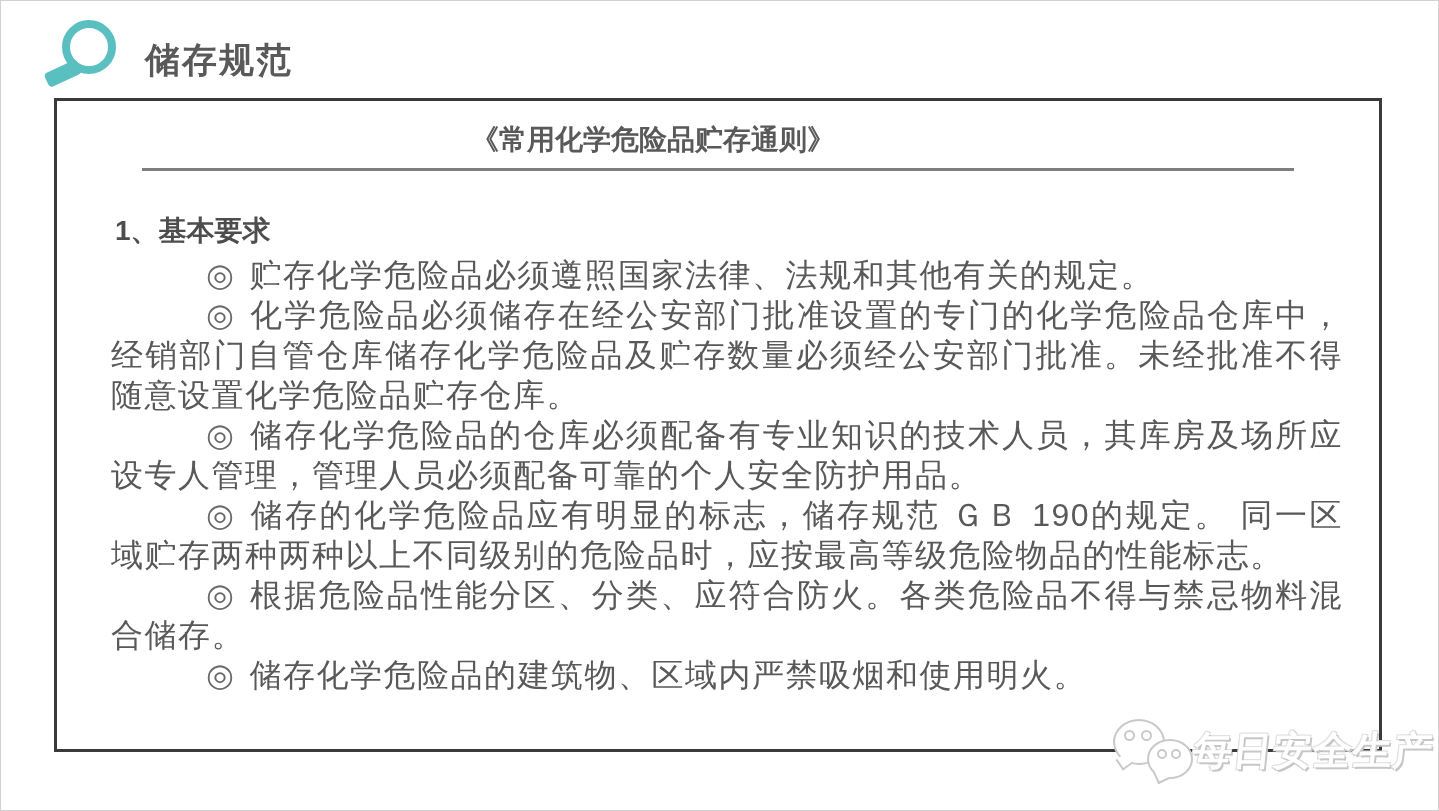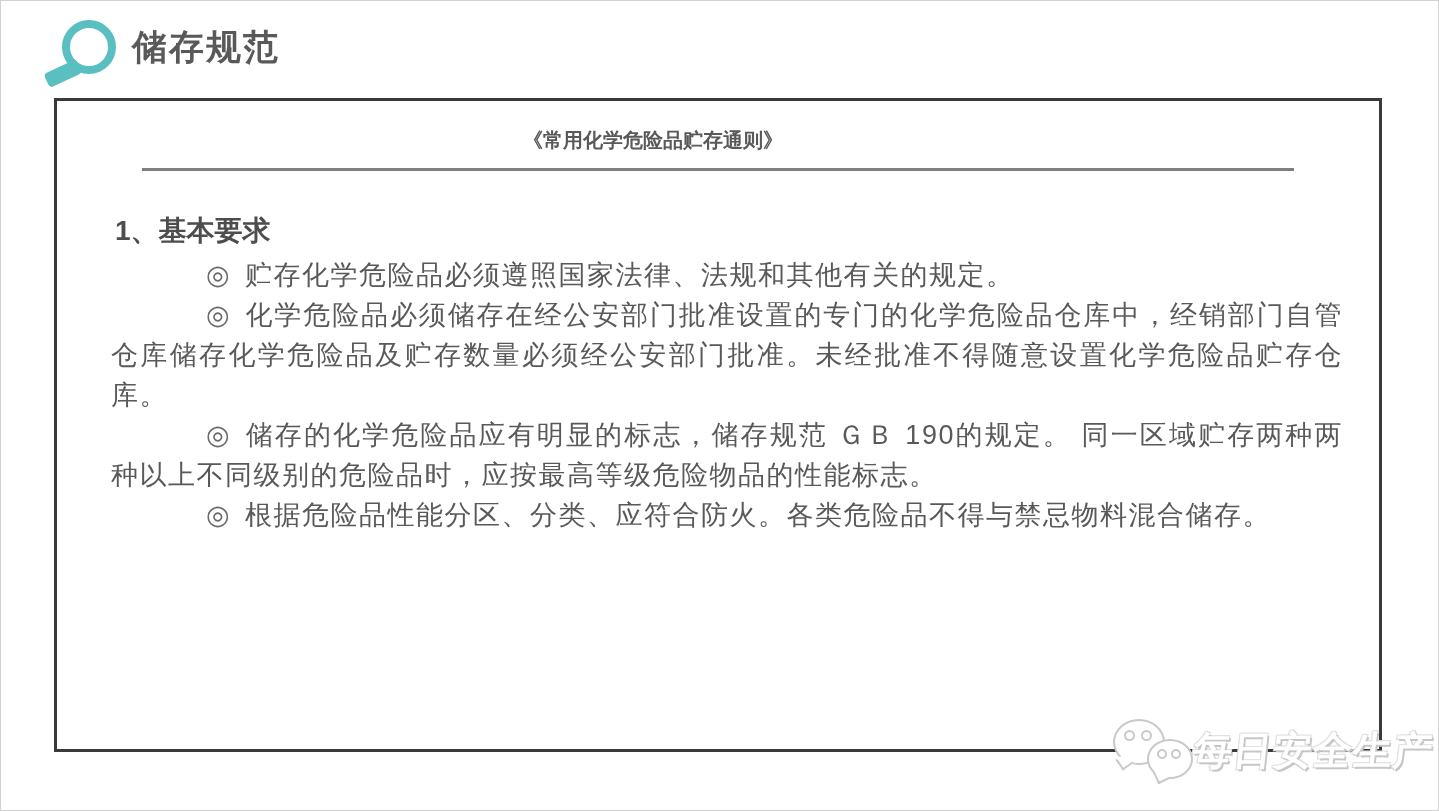--- a/index.html
+++ b/index.html
@@ -30,54 +30,54 @@
   .magnifier .handle {
     position: absolute; left: 4px; top: 57px;
     width: 36px; height: 15px;
     background: #5abfc1;
     border-radius: 4px;
     transform: rotate(-25deg);
     display: block;
   }
   .page-title {
     position: absolute; left: 130px; top: 22px;
-    margin: 1px;
+    margin: 14px;
     font-size: 35px; font-weight: bold;
     color: #595959;
     letter-spacing: 2px;
   }
 
   
   .doc-box {
     position: absolute; left: 53px; top: 97px;
     width: 1322px; height: 648px;
     border: 3px solid #3a3a3a;
     background: #ffffff;
   }
   .doc-title {
     margin: 21px 130px 0 0;
     text-align: center;
-    font-size: 20px; font-weight: bold;
+    font-size: 28px; font-weight: bold;
     color: #595959;
     line-height: 36px;
   }
   .title-rule {
     width: 1152px; height: 3px;
     margin: 10px auto 0 auto;
     background: #7f7f7f;
   }
   .section-heading {
     margin: 42px 0 0 58px;
     font-size: 28px; font-weight: bold;
     color: #4d4d4d;
     line-height: 36px;
   }
   .bullets {
     margin: 6px 36px 9px 54px;
-    font-size: 27px;
+    font-size: 32px;
     line-height: 40px;
     letter-spacing: 1.5px;
     color: #595959;
     text-align: justify;
     word-break: break-all;
   }
   .bullet { margin: 0; text-indent: 95px; }
   .bullet .marker { margin-right: 14px; color: #6a6a6a; }
 
   
@@ -148,22 +148,24 @@
   </div>
 
   <div class="doc-box">
     <h2 class="doc-title">《常用化学危险品贮存通则》</h2>
     <div class="title-rule"></div>
     <h3 class="section-heading">1、基本要求</h3>
 
     <div class="bullets">
       <p class="bullet"><span class="marker">◎</span><span>贮存化学危险品必须遵照国家法律、法规和其他有关的规定。</span></p>
       <p class="bullet"><span class="marker">◎</span><span>化学危险品必须储存在经公安部门批准设置的专门的化学危险品仓库中，经销部门自管仓库储存化学危险品及贮存数量必须经公安部门批准。未经批准不得随意设置化学危险品贮存仓库。</span></p>
+      <p class="bullet"><span class="marker">◎</span><span>储存化学危险品的仓库必须配备有专业知识的技术人员，其库房及场所应设专人管理，管理人员必须配备可靠的个人安全防护用品。</span></p>
       <p class="bullet"><span class="marker">◎</span><span>储存的化学危险品应有明显的标志，储存规范 ＧＢ 190的规定。 同一区域贮存两种两种以上不同级别的危险品时，应按最高等级危险物品的性能标志。</span></p>
       <p class="bullet"><span class="marker">◎</span><span>根据危险品性能分区、分类、应符合防火。各类危险品不得与禁忌物料混合储存。</span></p>
+      <p class="bullet"><span class="marker">◎</span><span>储存化学危险品的建筑物、区域内严禁吸烟和使用明火。</span></p>
     </div>
   </div>
 
   <div class="watermark">
     <div class="wechat-logo">
       <span class="bubble big">
         <i class="eye e1"></i>
         <i class="eye e2"></i>
         <i class="tail"></i>
       </span>

